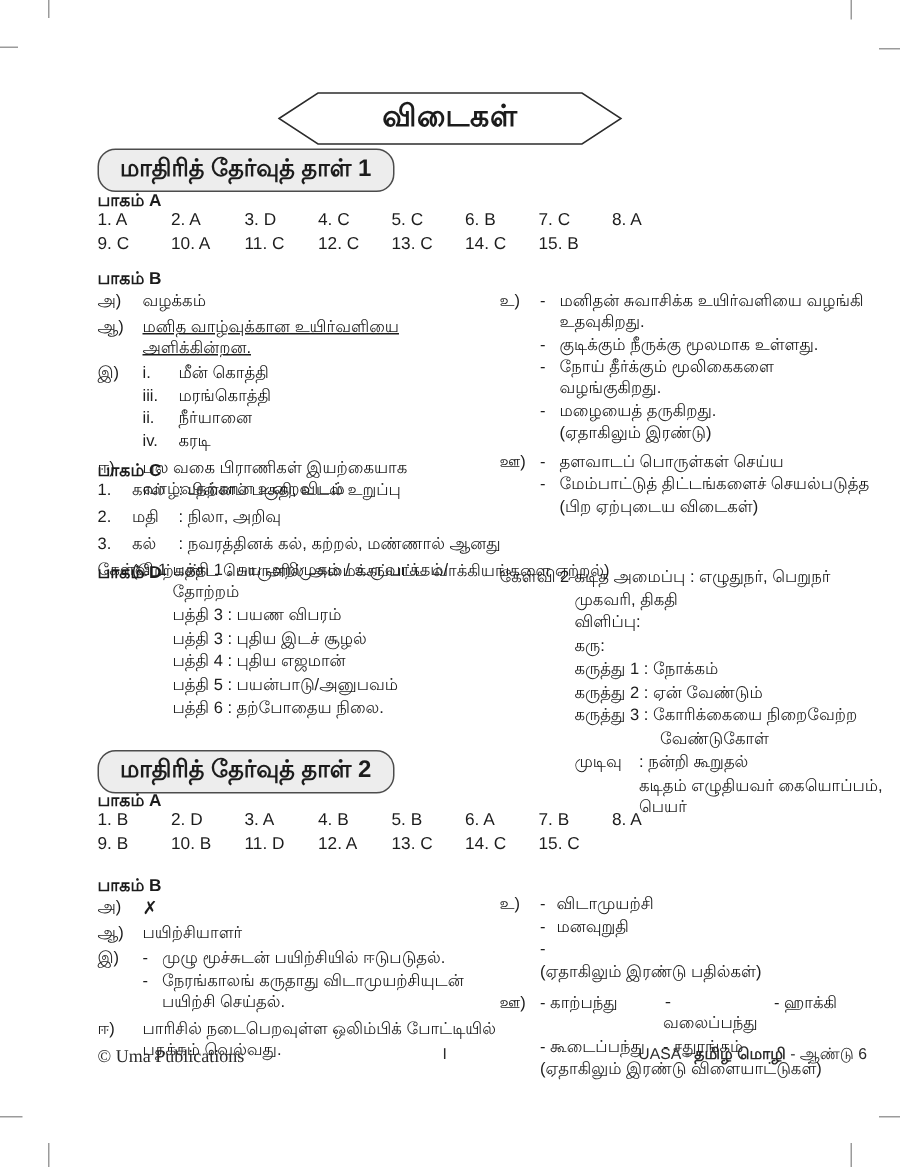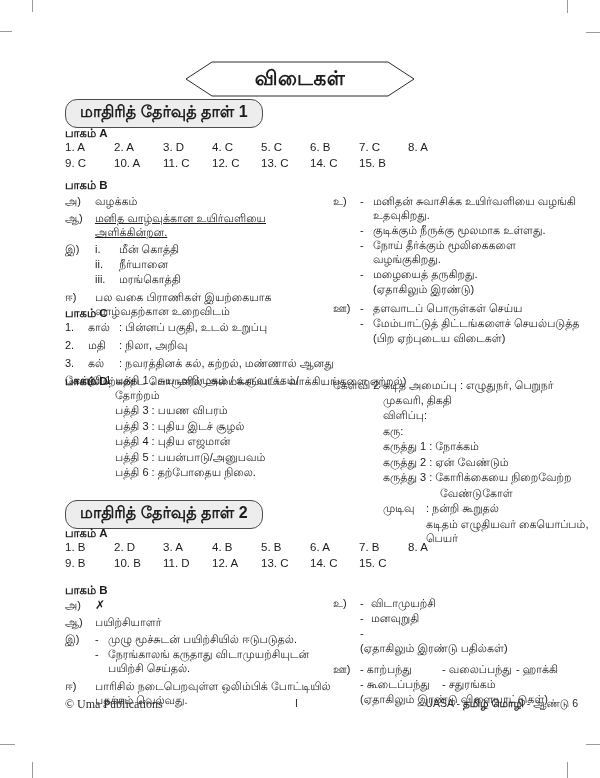--- a/index.html
+++ b/index.html
@@ -37,21 +37,21 @@
   .cword{flex:0 0 31px;font-weight:normal;}
   .cnote{margin-left:23px;margin-top:0px;}
   .qlab{flex:0 0 50px;}
   .dline{line-height:14.5px;margin-bottom:1px;}
   .ind1{padding-left:57px;line-height:14.5px;margin-bottom:1px;}
   .ind2{padding-left:43px;line-height:14.5px;}
   .mrow{display:flex;line-height:14.5px;margin-bottom:1px;align-items:center;}
   .mword{flex:0 0 43px;}
   .grow1{display:flex;margin-bottom:1px;}
   .g1{flex:0 0 82px;}
-  .g2{flex:0 0 74px;}
+  .g2{flex:0 0 74px;font-family:Liberation Mono, monospace;}
   .xmark{font-size:12px;}
   
   .footer-l{position:absolute;left:65px;top:697px;font-size:12px;color:#2a2a2a;font-family:Liberation Serif, serif;}
   .footer-c{position:absolute;left:295px;top:697px;font-size:10.5px;color:#2a2a2a;}
   .footer-r{position:absolute;right:22px;top:697px;font-size:10.5px;color:#2a2a2a;}
   .fbold{font-weight:bold;text-align:right;}
 </style>
 </head>
 <body>
 
@@ -104,26 +104,30 @@
     <span class="txt u">மனித வாழ்வுக்கான உயிர்வளியை அளிக்கின்றன.</span>
   </div>
   <div class="lr">
     <span class="lab">இ)</span>
     <div class="txt">
       <div class="ir">
         <span class="rom">i.</span>
         <span>மீன் கொத்தி</span>
       </div>
       <div class="ir">
+        <span class="rom">iii.</span>
+        <span>மரங்கொத்தி</span>
+      </div>
+      <div class="ir">
         <span class="rom">ii.</span>
         <span>நீர்யானை</span>
       </div>
       <div class="ir">
-        <span class="rom">iii.</span>
-        <span>மரங்கொத்தி</span>
+        <span class="rom">iv.</span>
+        <span>கரடி</span>
       </div>
     </div>
   </div>
   <div class="lr" style="margin-top:2px">
     <span class="lab">ஈ)</span>
     <span class="txt">பல வகை பிராணிகள் இயற்கையாக வாழ்வதற்கான உறைவிடம்</span>
   </div>
 </div>
 
 <div class="blk" style="left:333px;top:194px;width:252px">

